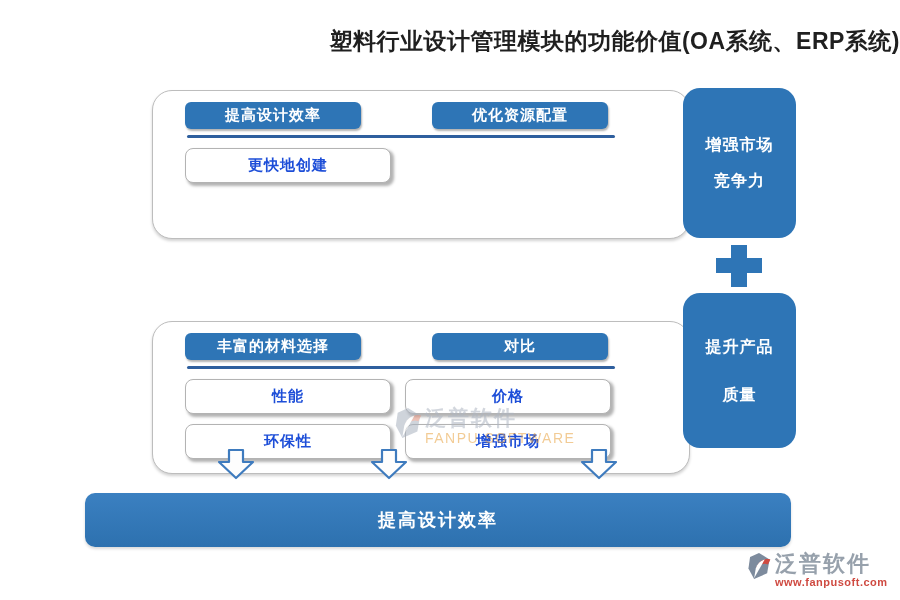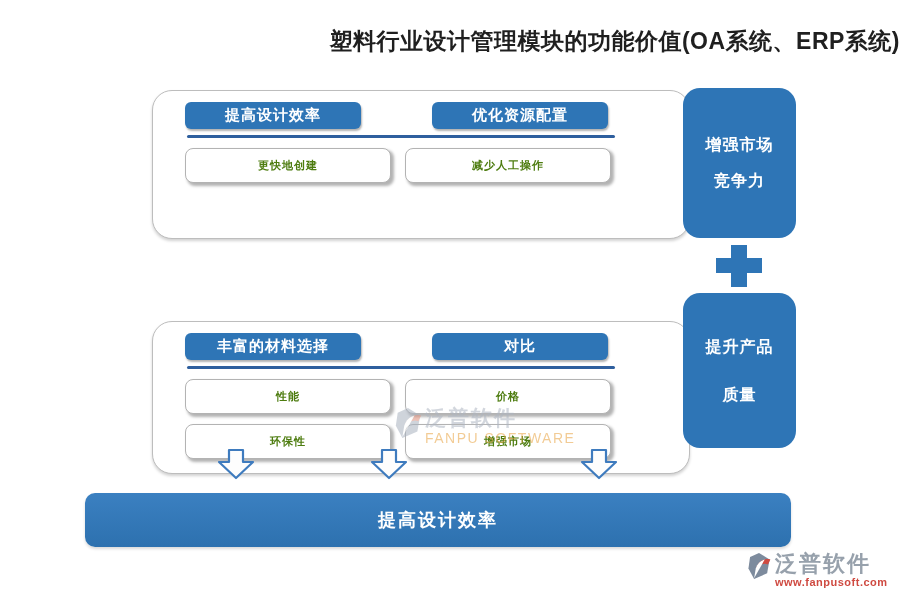--- a/index.html
+++ b/index.html
@@ -29,21 +29,21 @@
   .hdr-right{left:279px;top:11px;font-family:Liberation Serif, serif;}
   .divider{
     position:absolute;left:34px;top:44px;width:428px;height:3px;
     background:#2E5F9E;border-radius:2px;
   }
   .item-btn{
     position:absolute;width:204px;height:33px;background:#fff;
     border:1.4px solid #b3b3b3;border-radius:8px;
     box-shadow:2.5px 2.5px 3px rgba(0,0,0,0.30);
     display:flex;align-items:center;justify-content:center;
-    font-size:11px;font-weight:bold;color:#4d7c0f;letter-spacing:1px;
+    font-size:15px;font-weight:bold;color:#1d4ed8;letter-spacing:1px;
   }
   .col-a{left:32px;} .col-b{left:252px;}
   .row-1{top:57px;} .row-2{top:102px;}
   .side-box{
     position:absolute;left:683px;width:113px;background:#2E75B6;
     border-radius:17px;color:#fff;font-size:16px;font-weight:bold;
     display:flex;flex-direction:column;align-items:center;justify-content:center;
     line-height:24px;letter-spacing:1px;
   }
   .side-top{top:88px;height:150px;gap:12px;}
@@ -78,21 +78,20 @@
 
 <div class="canvas">
 
   <div class="title">塑料行业设计管理模块的功能价值(OA系统、ERP系统)</div>
 
   <div class="panel p1">
     <div class="hdr-btn hdr-left">提高设计效率</div>
     <div class="hdr-btn hdr-right">优化资源配置</div>
     <div class="divider"></div>
     <div class="item-btn col-a row-1">更快地创建</div>
-    <div class="item-btn col-b row-1">减少人工操作</div>
   </div>
 
   <div class="panel p2">
     <div class="hdr-btn hdr-left">丰富的材料选择</div>
     <div class="hdr-btn hdr-right">对比</div>
     <div class="divider"></div>
     <div class="item-btn col-a row-1">性能</div>
     <div class="item-btn col-a row-2">环保性</div>
     <div class="item-btn col-b row-1">价格</div>
     <div class="item-btn col-b row-2">增强市场</div>

